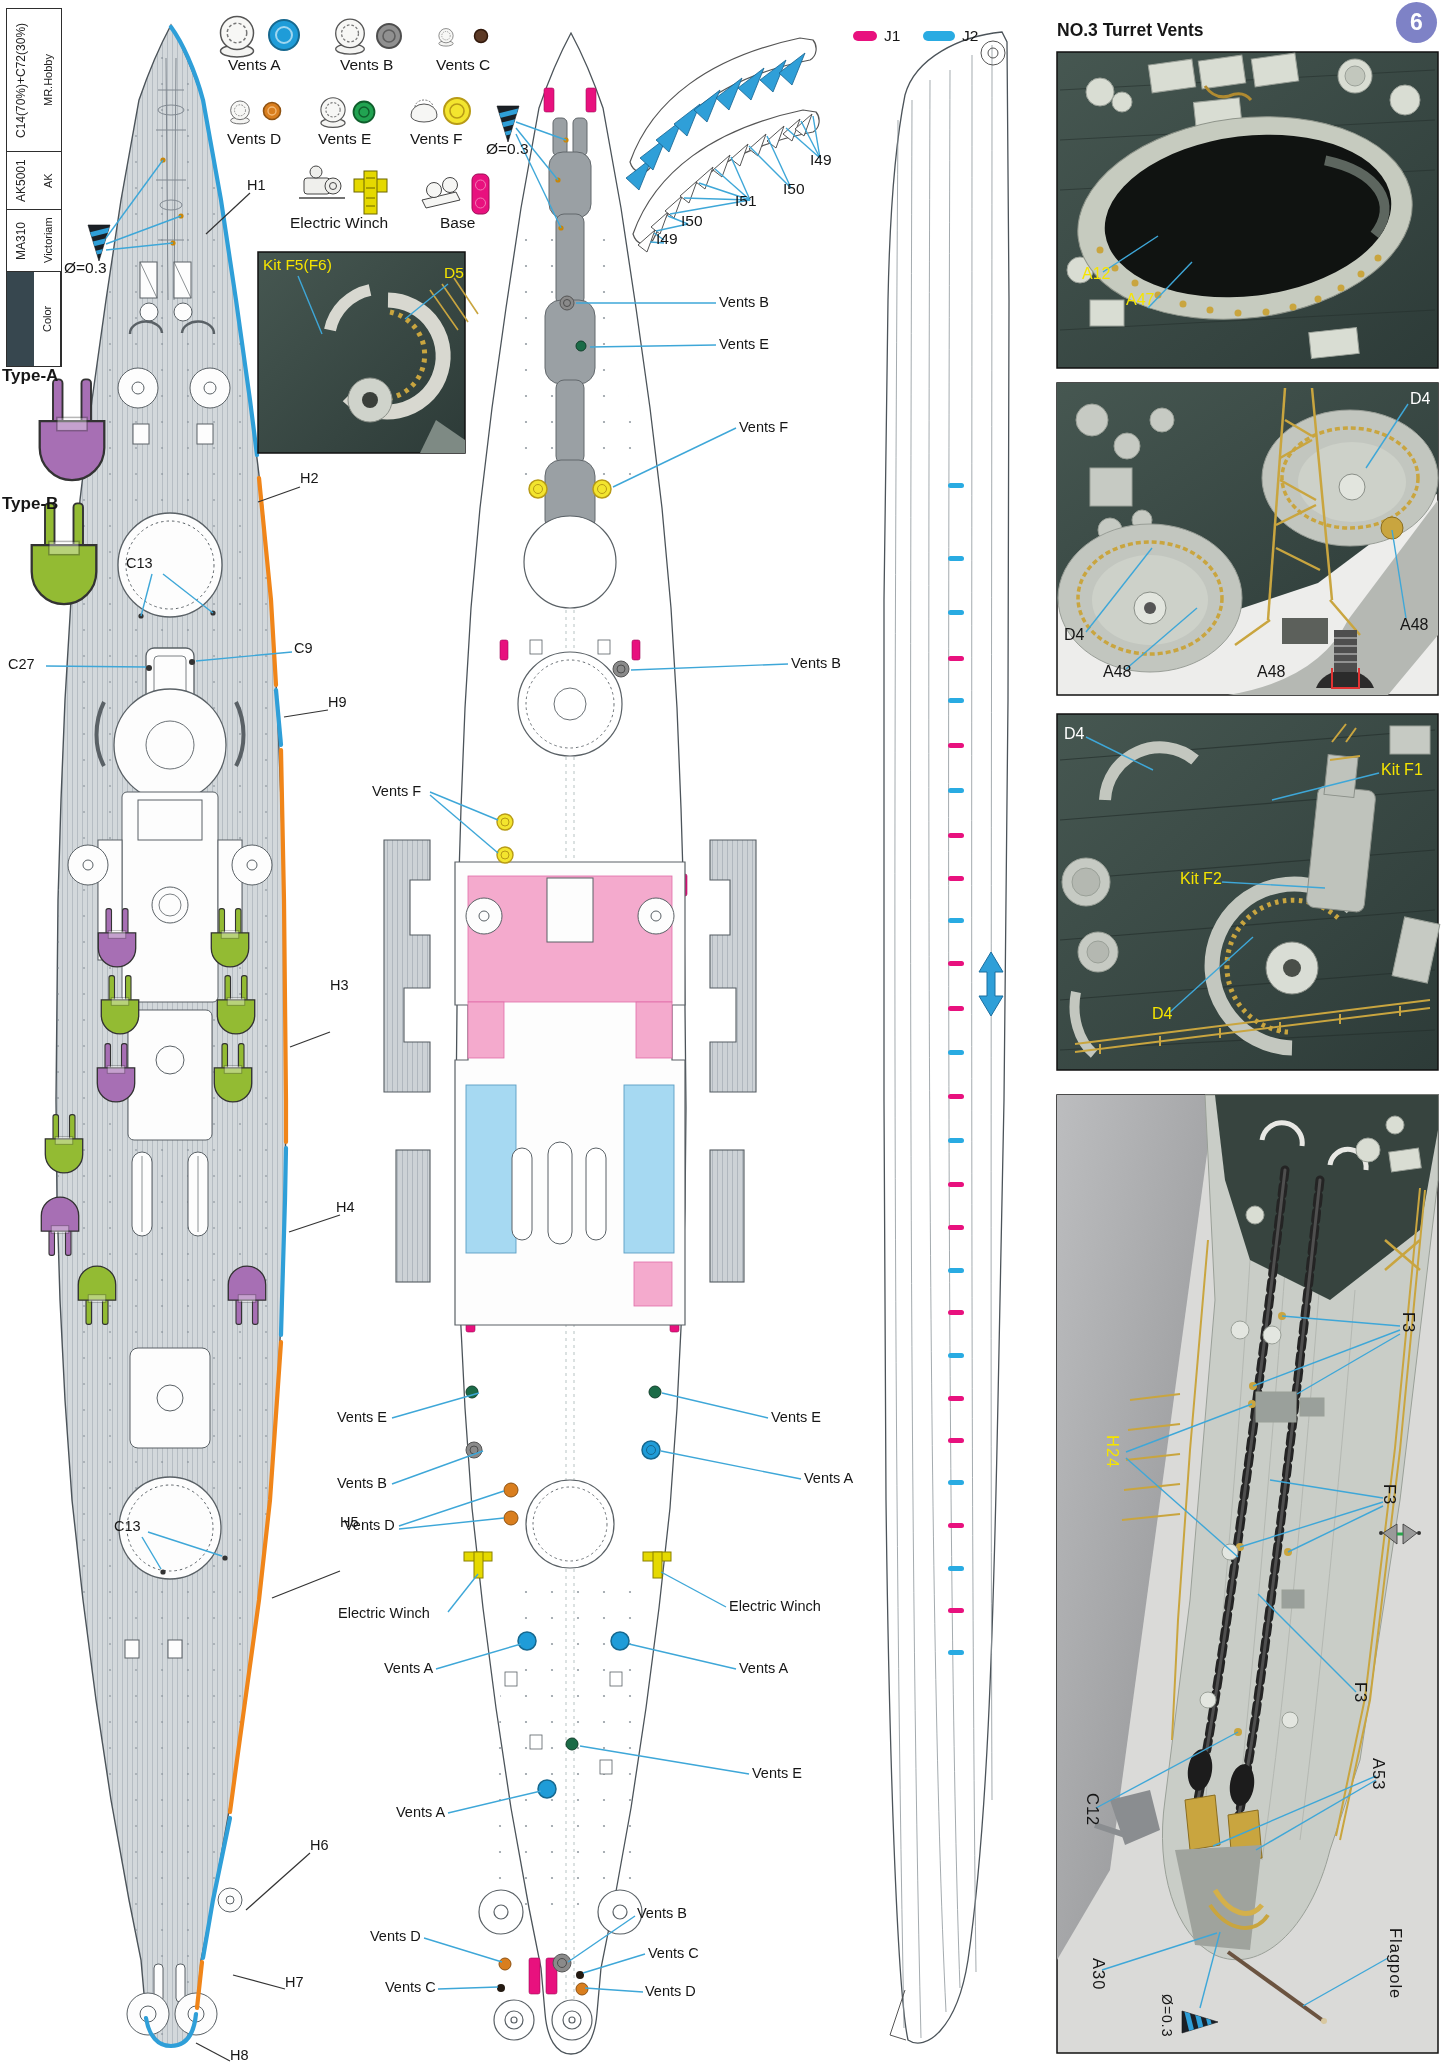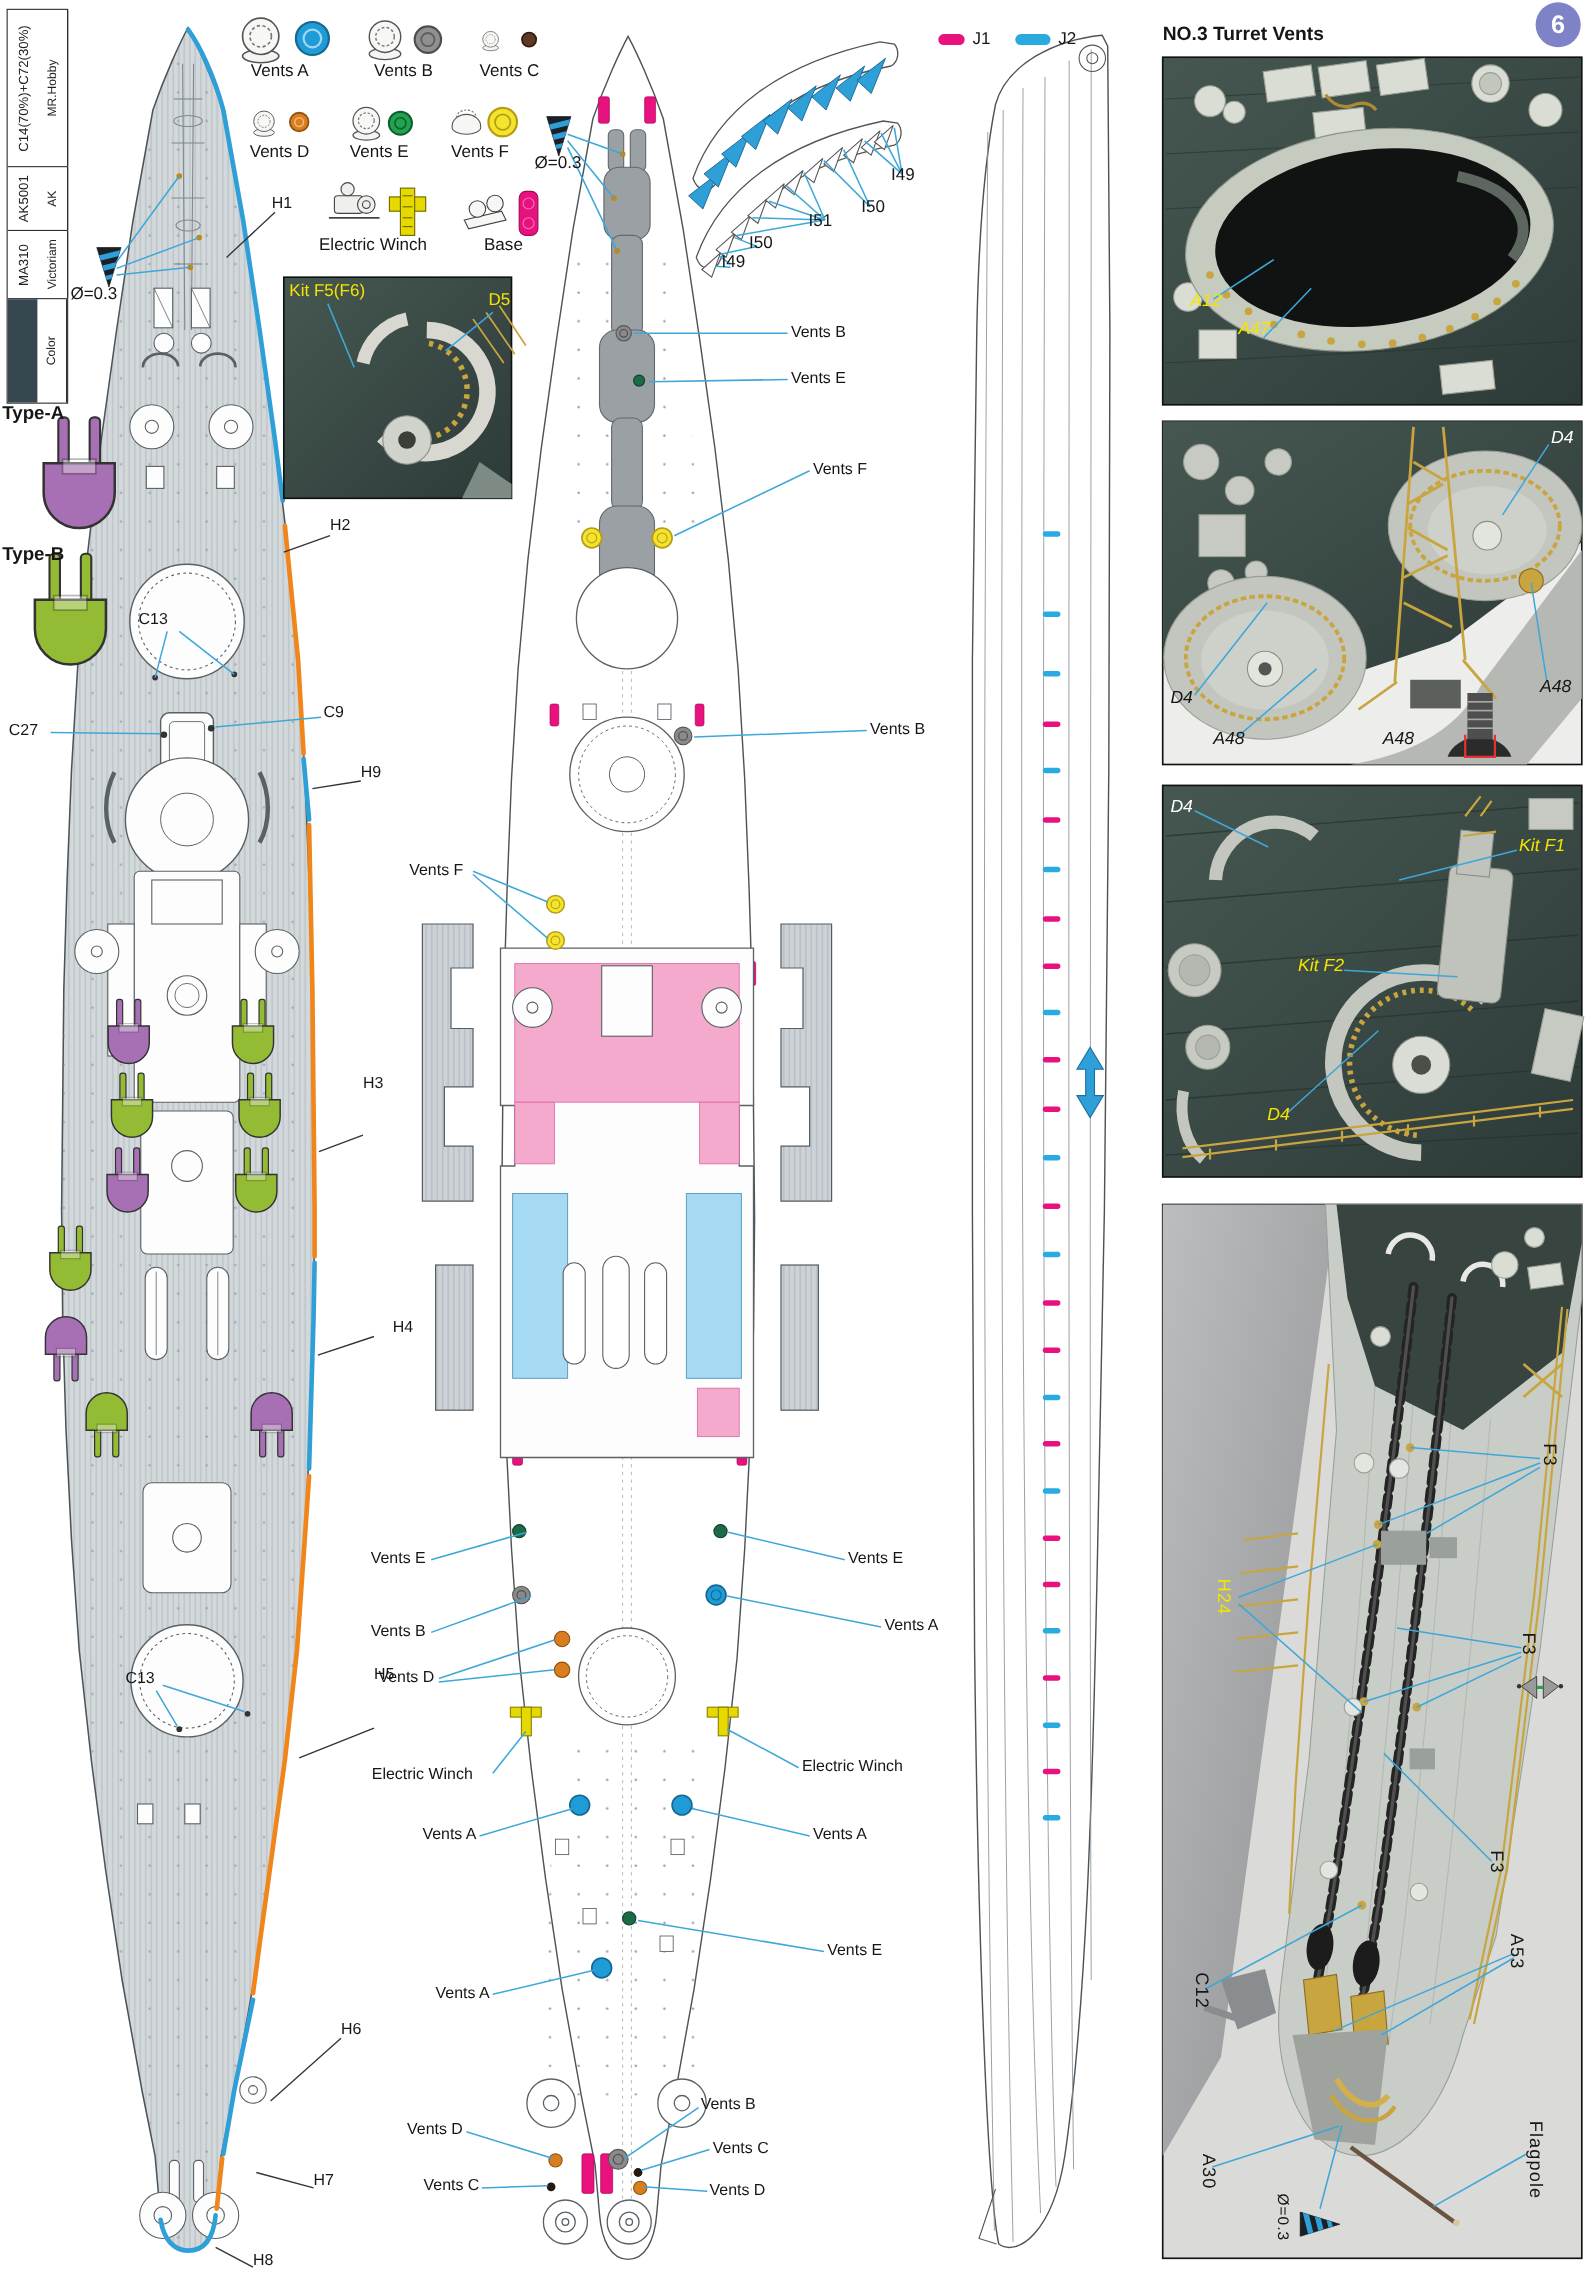--- a/index.html
+++ b/index.html
@@ -7,21 +7,21 @@
        font-family:"Liberation Sans",sans-serif;overflow:hidden;}
   svg{display:block;}
   #art{position:absolute;left:0;top:0;z-index:1;}
   .lbl{position:absolute;font-size:14.5px;color:#161616;white-space:nowrap;line-height:1;z-index:6;}
   .leg{font-size:15.5px;}
   .bold{font-weight:bold;}
   .t17{font-size:17px;}
   .ylw{color:#f5e400;}
   .wht{color:#ffffff;}
   .vert{writing-mode:vertical-rl;letter-spacing:1px;font-size:16.5px;}
-  .photolbl{font-size:16px;font-style:italic;}
+  .photolbl{font-size:16px;}
   .badge{position:absolute;left:1396px;top:2px;width:41px;height:41px;border-radius:50%;
          background:#7e82c6;color:#fff;font-size:23px;font-weight:bold;
          display:flex;align-items:center;justify-content:center;z-index:6;}
   .ptable{position:absolute;left:6px;top:8px;width:54px;border:1.6px solid #2e2e2e;z-index:6;background:#fff;}
   .prow{display:flex;border-bottom:1.6px solid #2e2e2e;}
   .prow:last-child{border-bottom:none;}
   .pcell{writing-mode:vertical-rl;transform:rotate(180deg);display:flex;align-items:center;
          justify-content:center;font-size:11px;color:#222;}
   .pbrand{width:24px;border-left:1.2px solid #2e2e2e;padding:2px 1px;}
   .pval{width:26px;font-size:12px;padding:2px 1px;}
@@ -795,21 +795,21 @@
 <div class="lbl leg" style="left:884px;top:28px">J1</div>
 <div class="lbl leg" style="left:962px;top:28px">J2</div>
 
 <div class="lbl" style="left:247px;top:178px">H1</div>
 <div class="lbl" style="left:300px;top:471px">H2</div>
 <div class="lbl" style="left:126px;top:556px">C13</div>
 <div class="lbl" style="left:8px;top:657px">C27</div>
 <div class="lbl" style="left:294px;top:641px">C9</div>
 <div class="lbl" style="left:328px;top:695px">H9</div>
 <div class="lbl" style="left:330px;top:978px">H3</div>
-<div class="lbl" style="left:357px;top:1200px">H4</div>
+<div class="lbl" style="left:336px;top:1200px">H4</div>
 <div class="lbl" style="left:114px;top:1519px">C13</div>
 <div class="lbl" style="left:340px;top:1515px">H5</div>
 <div class="lbl" style="left:310px;top:1838px">H6</div>
 <div class="lbl" style="left:285px;top:1975px">H7</div>
 <div class="lbl" style="left:230px;top:2048px">H8</div>
 
 <div class="lbl" style="left:719px;top:295px">Vents B</div>
 <div class="lbl" style="left:719px;top:337px">Vents E</div>
 <div class="lbl" style="left:739px;top:420px">Vents F</div>
 <div class="lbl" style="left:791px;top:656px">Vents B</div>

